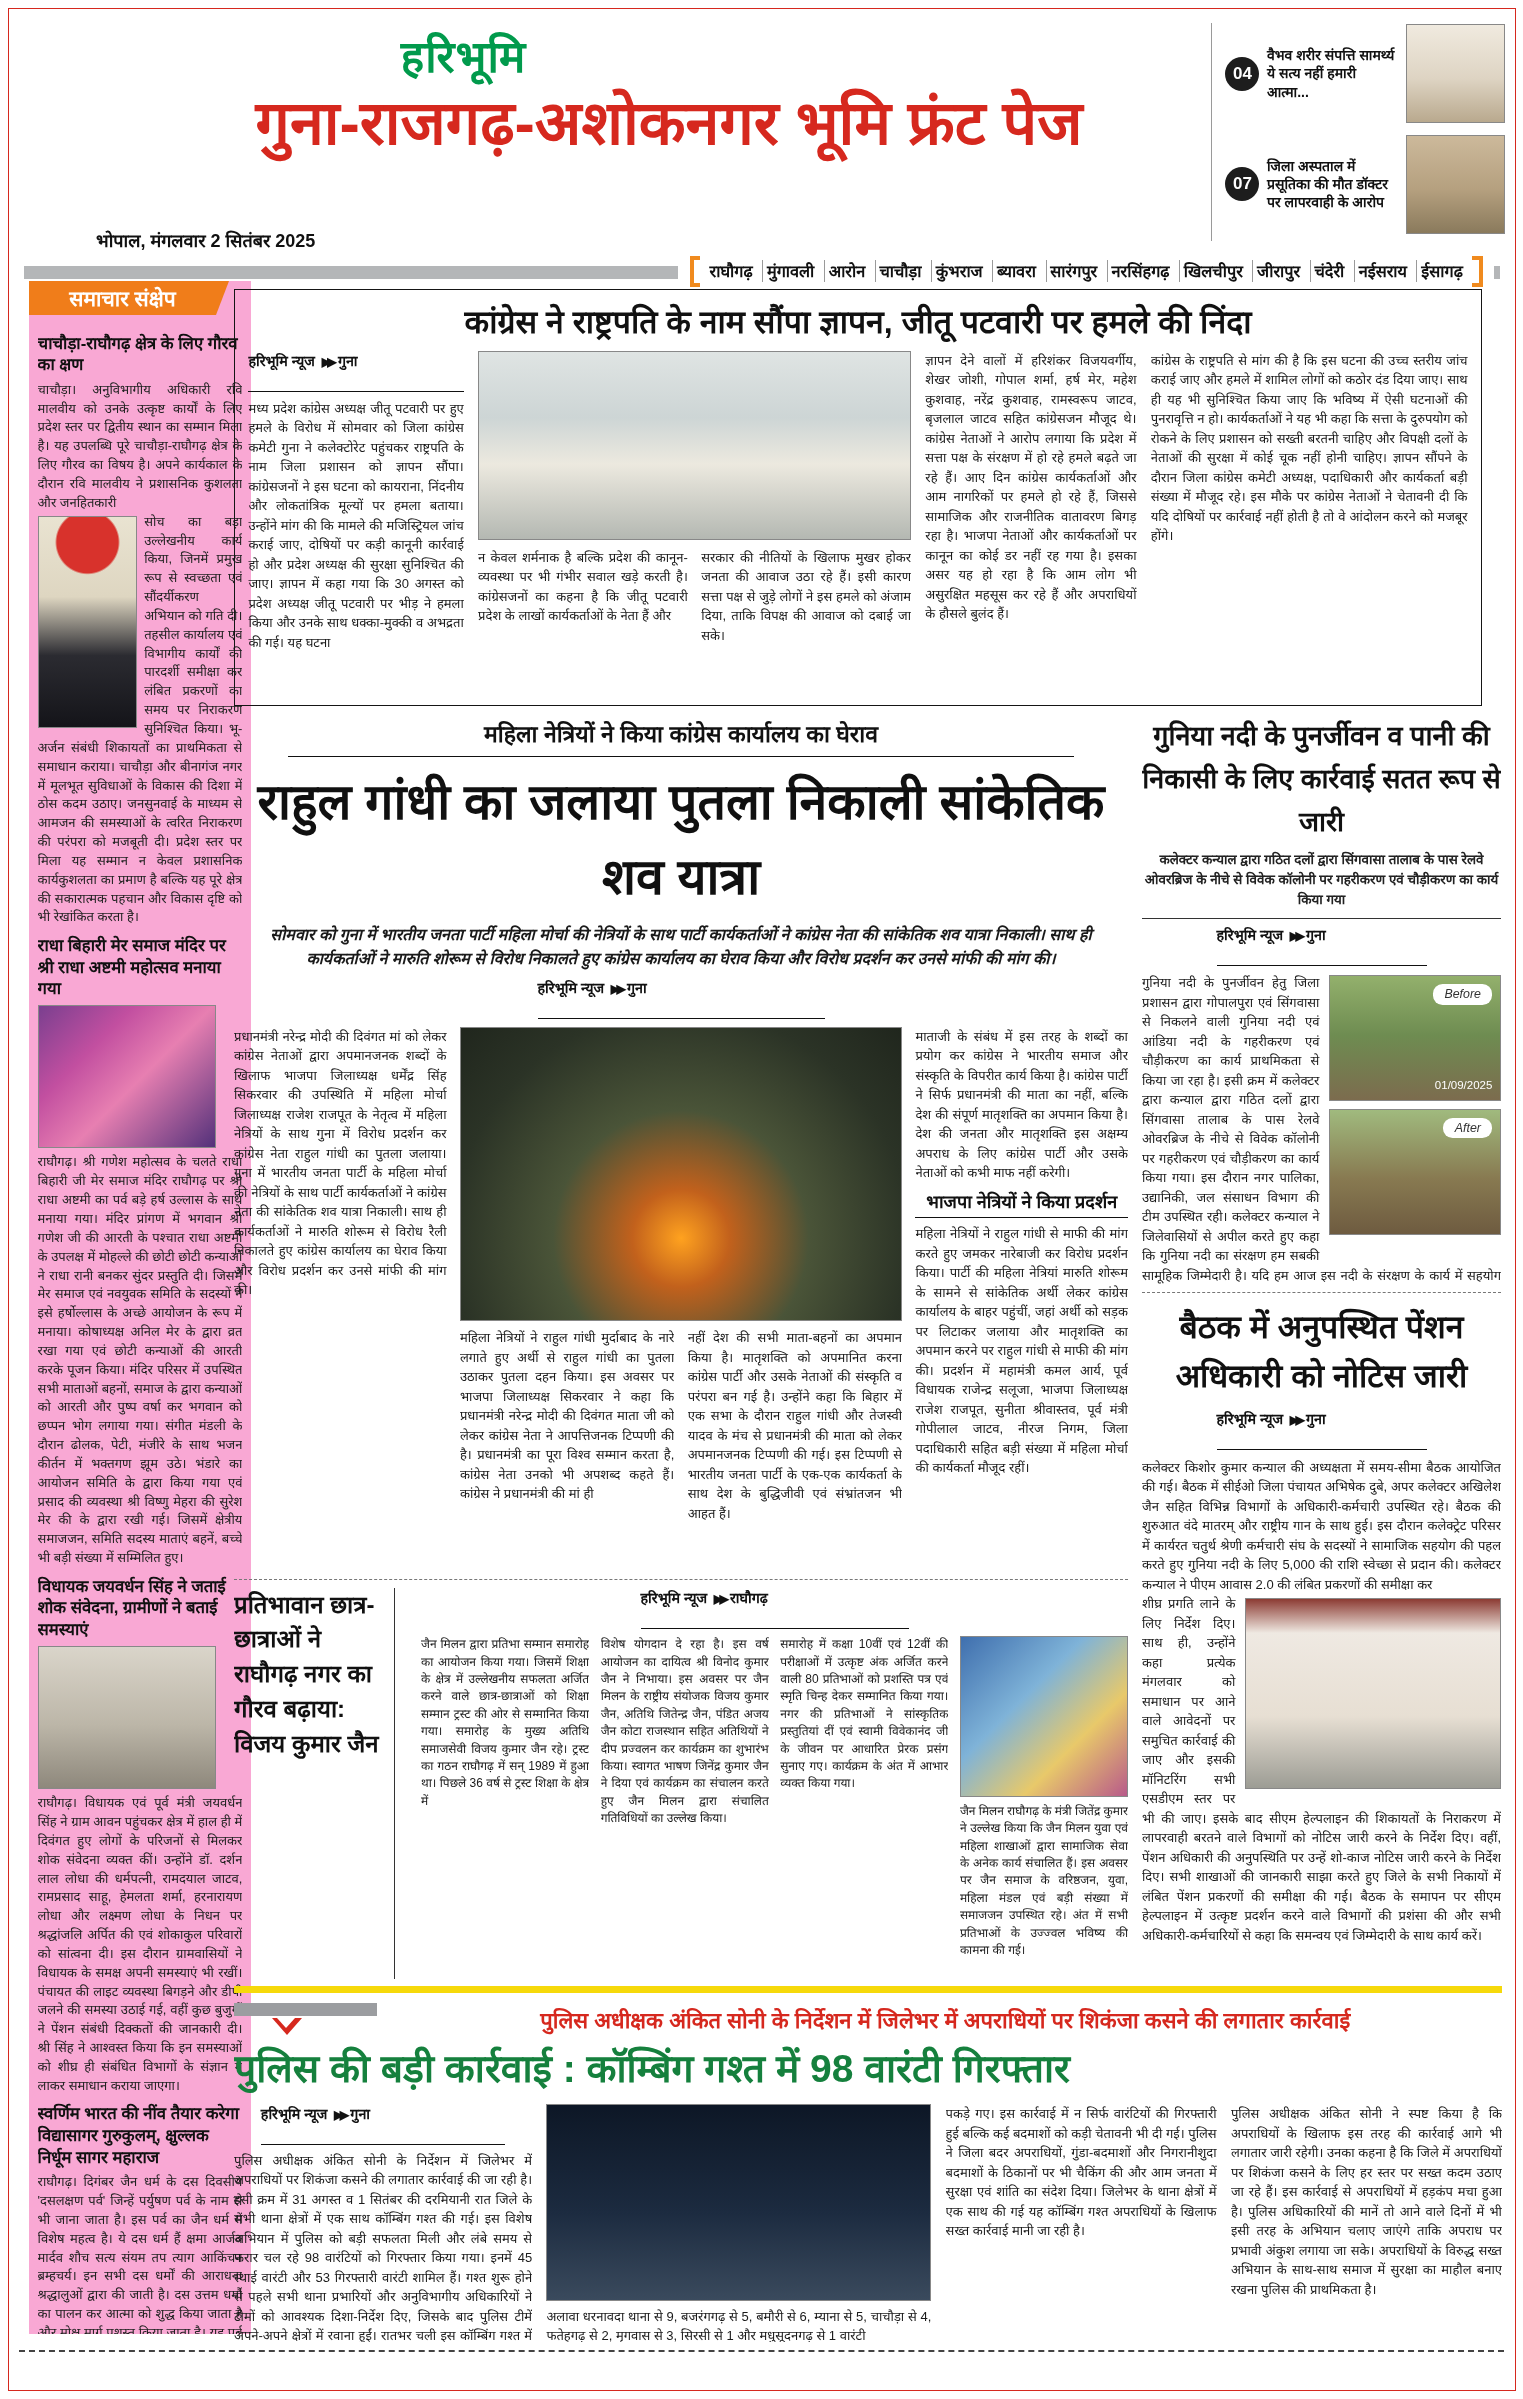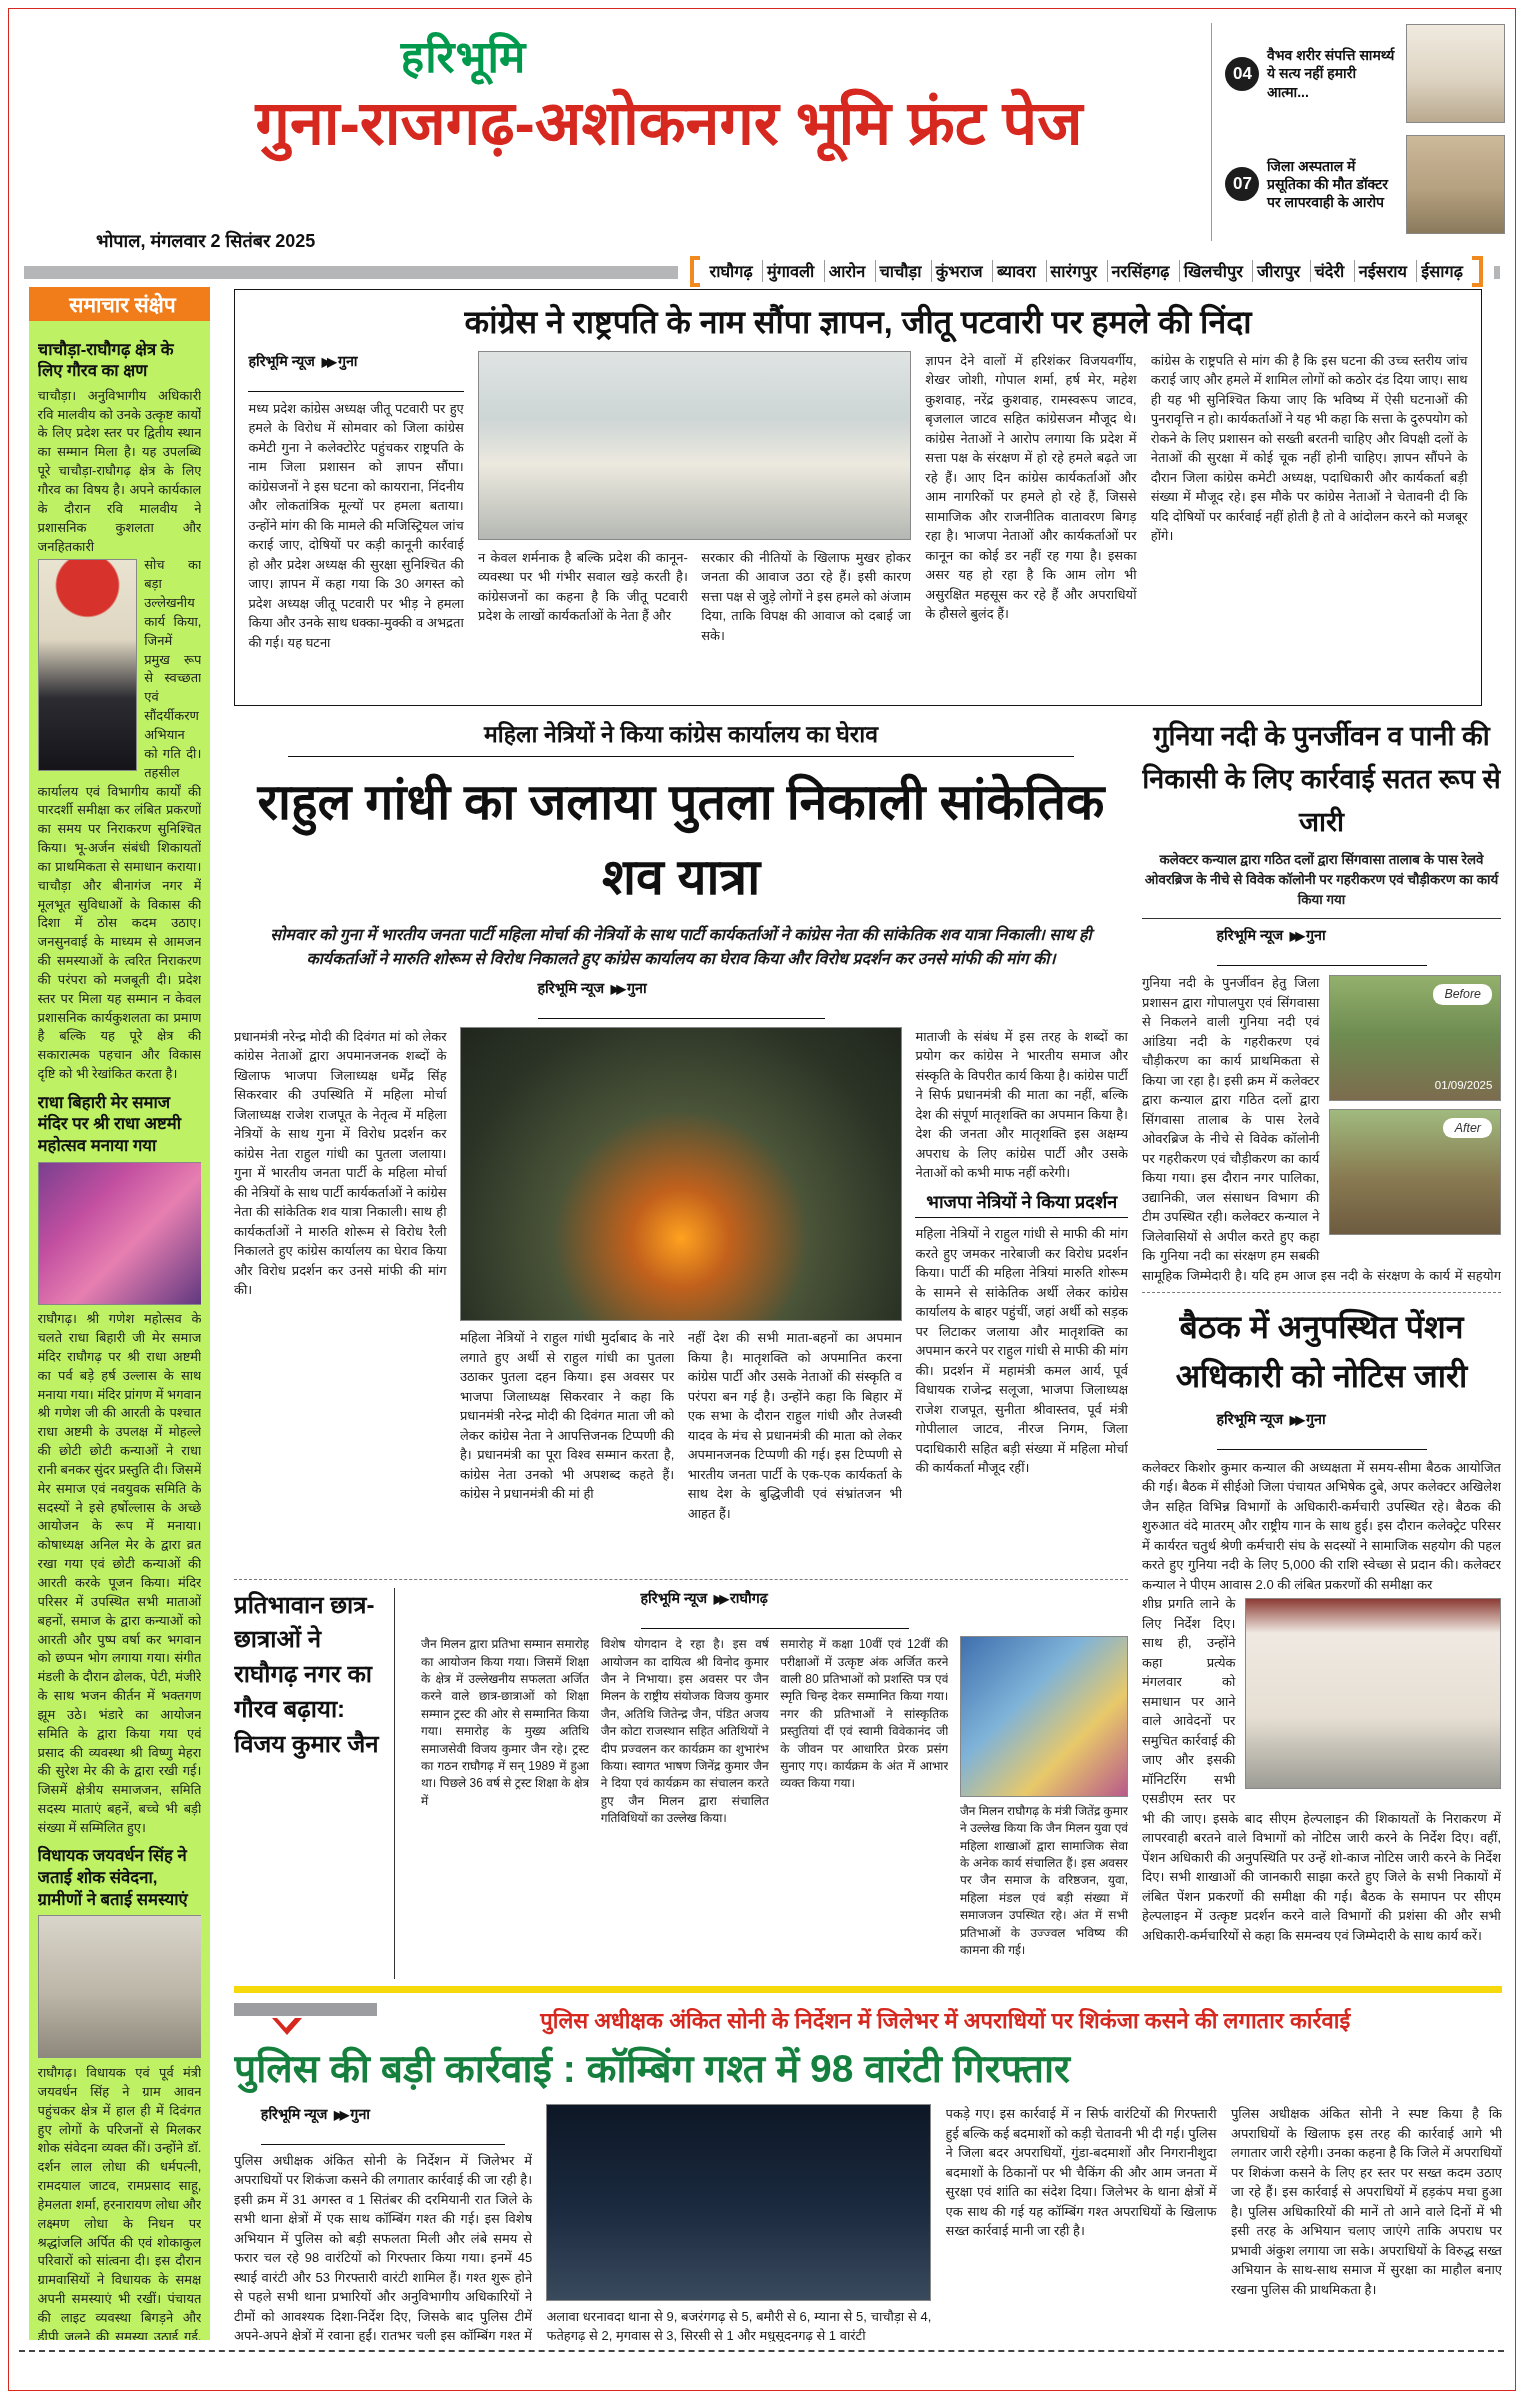--- a/index.html
+++ b/index.html
@@ -29,22 +29,22 @@
   .nav-grayline { position:absolute; left:0; top:12.4px; width:100%; height:12.4px; background:#b4b6b8; }
   .nav-strip { position:absolute; right:5.7px; top:0; height:34px; background:#fff;
                display:flex; align-items:center; padding:0 11.5px; gap:5.7px; }
   .bracket { width:10.5px; height:31px; }
   .bracket.l { border-left:4.8px solid #f08a1e; border-top:4.8px solid #f08a1e; border-bottom:4.8px solid #f08a1e; }
   .bracket.r { border-right:4.8px solid #f08a1e; border-top:4.8px solid #f08a1e; border-bottom:4.8px solid #f08a1e; }
   .nav-city { font-size:16.3px; font-weight:bold; color:#111; white-space:nowrap; padding:0 3.8px; }
   .nav-city + .nav-city { border-left:1px solid #9a9a9a; }
 
   
-  .sidebar { position:absolute; left:29px; top:287px; width:181px; height:2053px;
-             background:#bef264; padding:44px 8.6px 7.6px 8.6px; overflow:hidden; }
+  .sidebar { position:absolute; left:29px; top:281px; width:222px; height:2053px;
+             background:#f9a8d4; padding:44px 8.6px 7.6px 8.6px; overflow:hidden; }
   .sidebar-header { position:absolute; left:0; top:0; width:187px; height:34px; background:#f07d1a;
              color:#fff; font-size:21px; font-weight:bold; display:flex; align-items:center;
              justify-content:center; }
   .sidebar-header:after { content:""; position:absolute; right:-13.4px; top:0;
              border-left:13.4px solid #f07d1a; border-bottom:34px solid transparent; }
   .brief-headline { font-size:16.7px; font-weight:bold; line-height:1.3; color:#111; margin:7.6px 0 4.8px; }
   .brief-body { font-size:13px; line-height:1.45; text-align:justify; color:#222; }
   .brief-photo { border:1px solid #999; }
   .brief-photo.portrait { float:left; width:99px; height:212px; margin:2.9px 7.6px 2.9px 0; }
   .brief-photo.wide { width:178px; height:143px; margin:3.8px 0 5.7px; }

